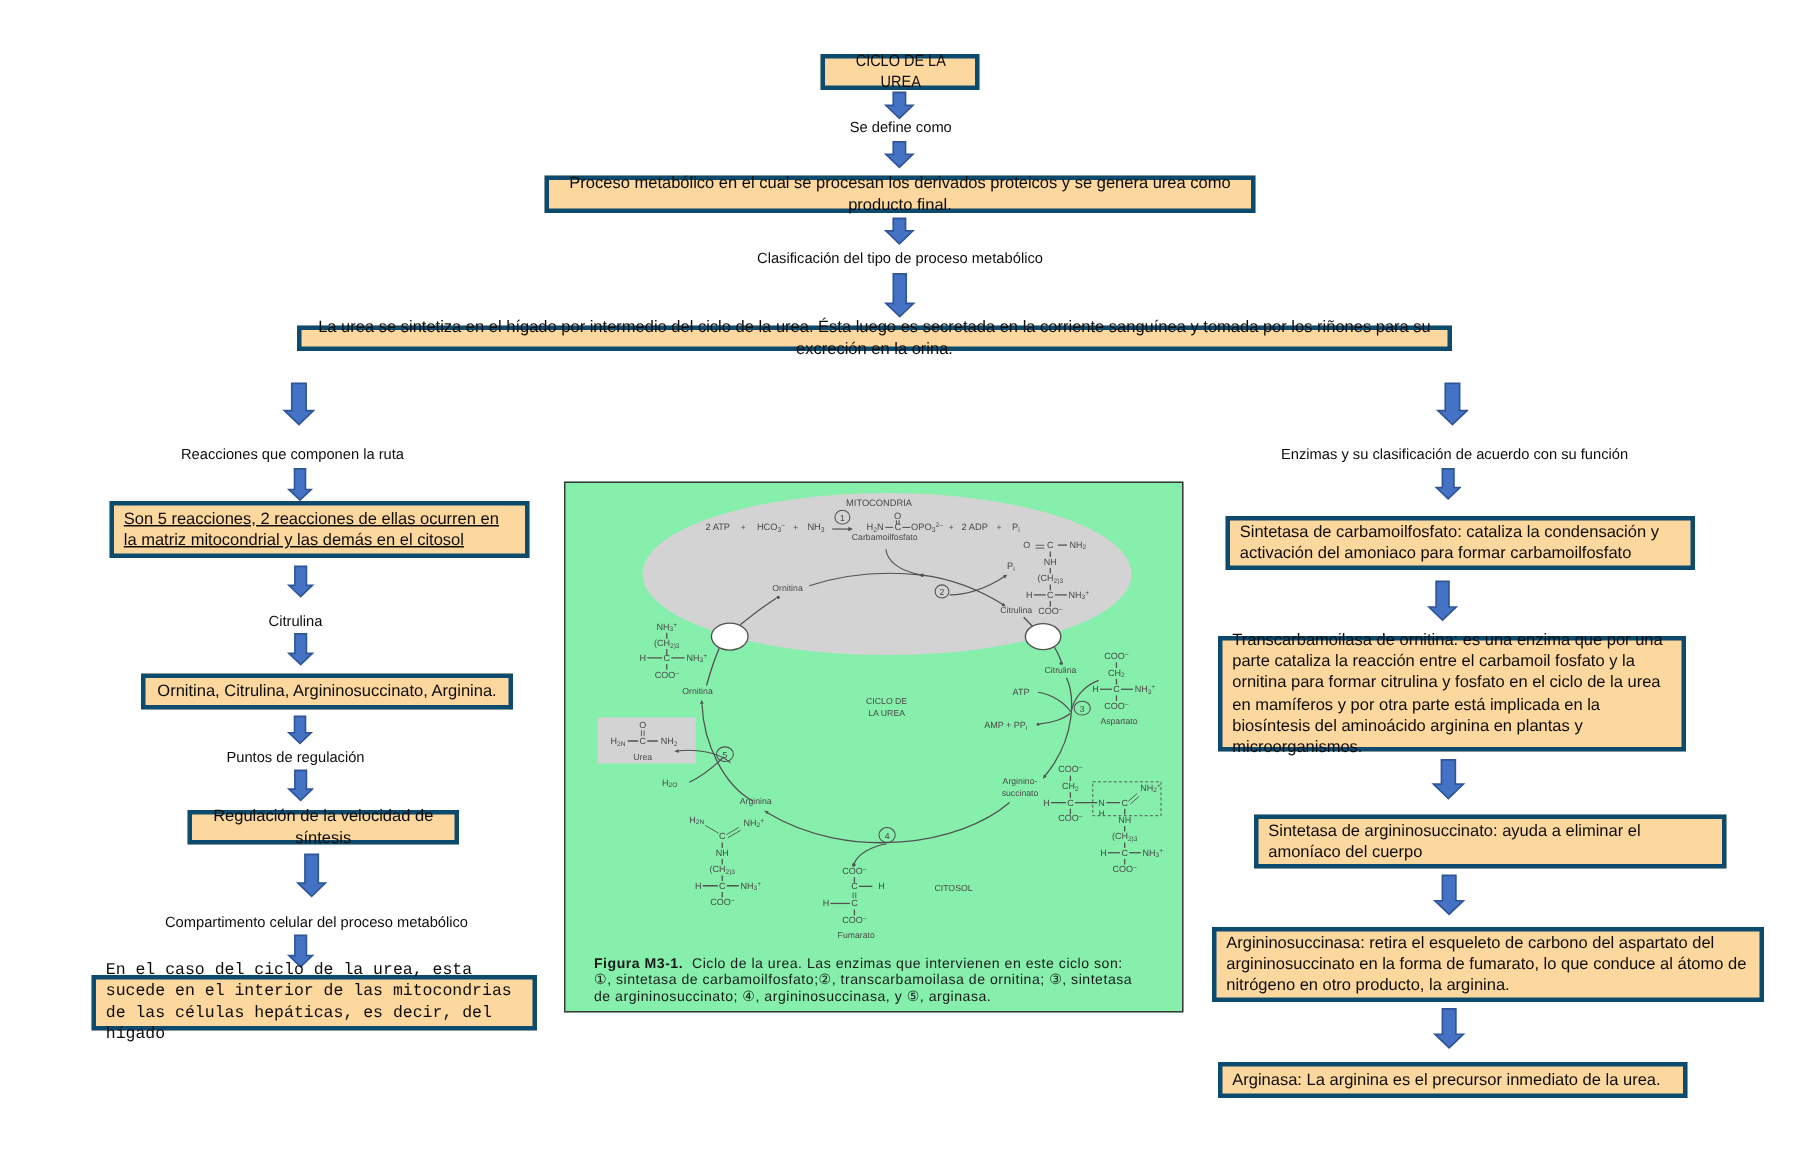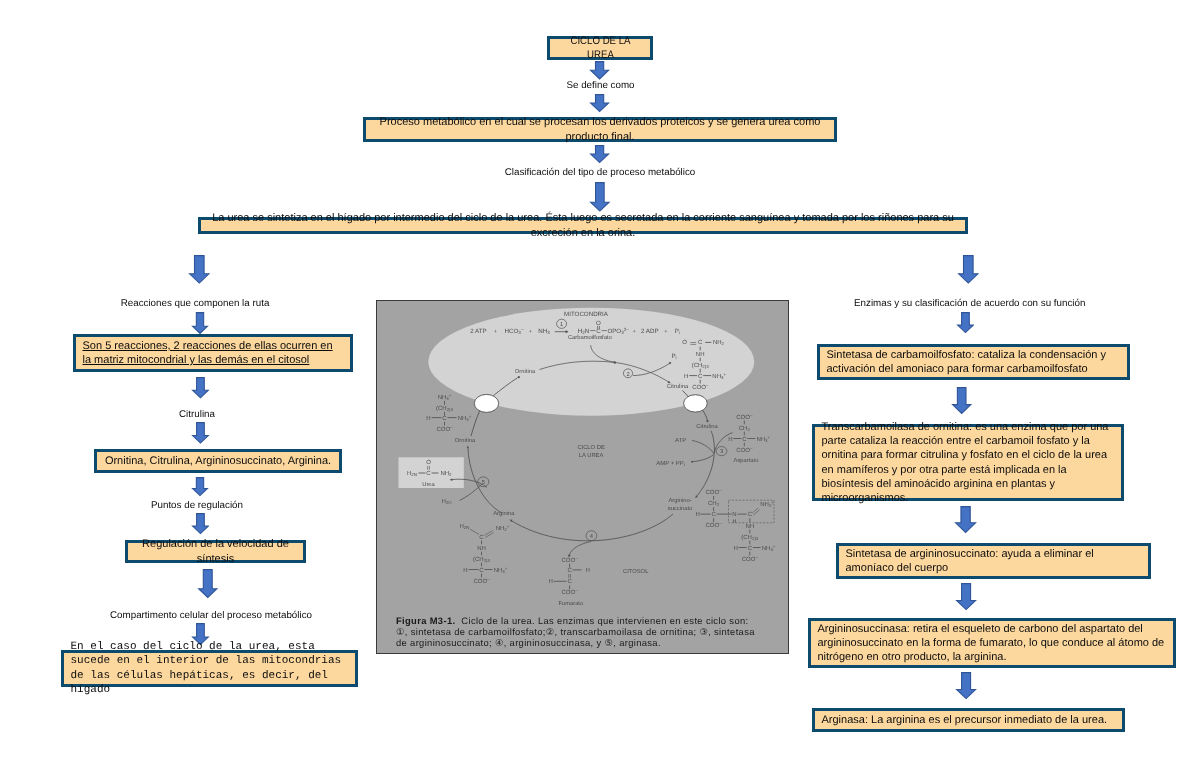--- a/index.html
+++ b/index.html
@@ -7,21 +7,21 @@
        -webkit-font-smoothing:antialiased;text-rendering:geometricPrecision;}
   .abs{position:absolute;box-sizing:border-box;}
   .box{background:#fcd79e;border:3px solid #0c4a6e;box-sizing:border-box;color:#0d0d0d;
        font-size:11px;line-height:14.3px;padding:0 6.5px;display:flex;align-items:center;}
   .box span{display:block;width:100%;}
   .box.ctr span{text-align:center;}
   .box.tight{padding:0 2px;}
   .box.caps span{transform:scaleX(0.878);transform-origin:center;display:block;width:100%;}
   .label{color:#0d0d0d;font-size:9.8px;line-height:13px;text-align:center;white-space:nowrap;}
   .arrow{position:absolute;}
-  .figbox{border:1.3px solid #3a3a3a;background:#a3a3a3;}
+  .figbox{border:1.3px solid #3a3a3a;background:#86efac;margin-top:21px;}
   .caption{font-size:9.4px;line-height:11.1px;color:#1a1a1a;letter-spacing:0.35px;}
   .caption b{font-weight:bold;}
 </style>
 </head>
 <body>
 
 <svg class="arrow" style="left:589.40px;top:60.10px;" width="21.20" height="20.50" viewBox="0 0 21.20 20.50">
     <path d="M 6.50 1.60 L 14.70 1.60 L 14.70 10.26 L 19.60 10.26 L 10.60 18.90 L 1.60 10.26 L 6.50 10.26 Z" fill="#4472c4" stroke="#2f5597" stroke-width="1.1" stroke-linejoin="miter"></path>
   </svg>
 <svg class="arrow" style="left:589.40px;top:92.90px;" width="21.20" height="20.20" viewBox="0 0 21.20 20.20">

